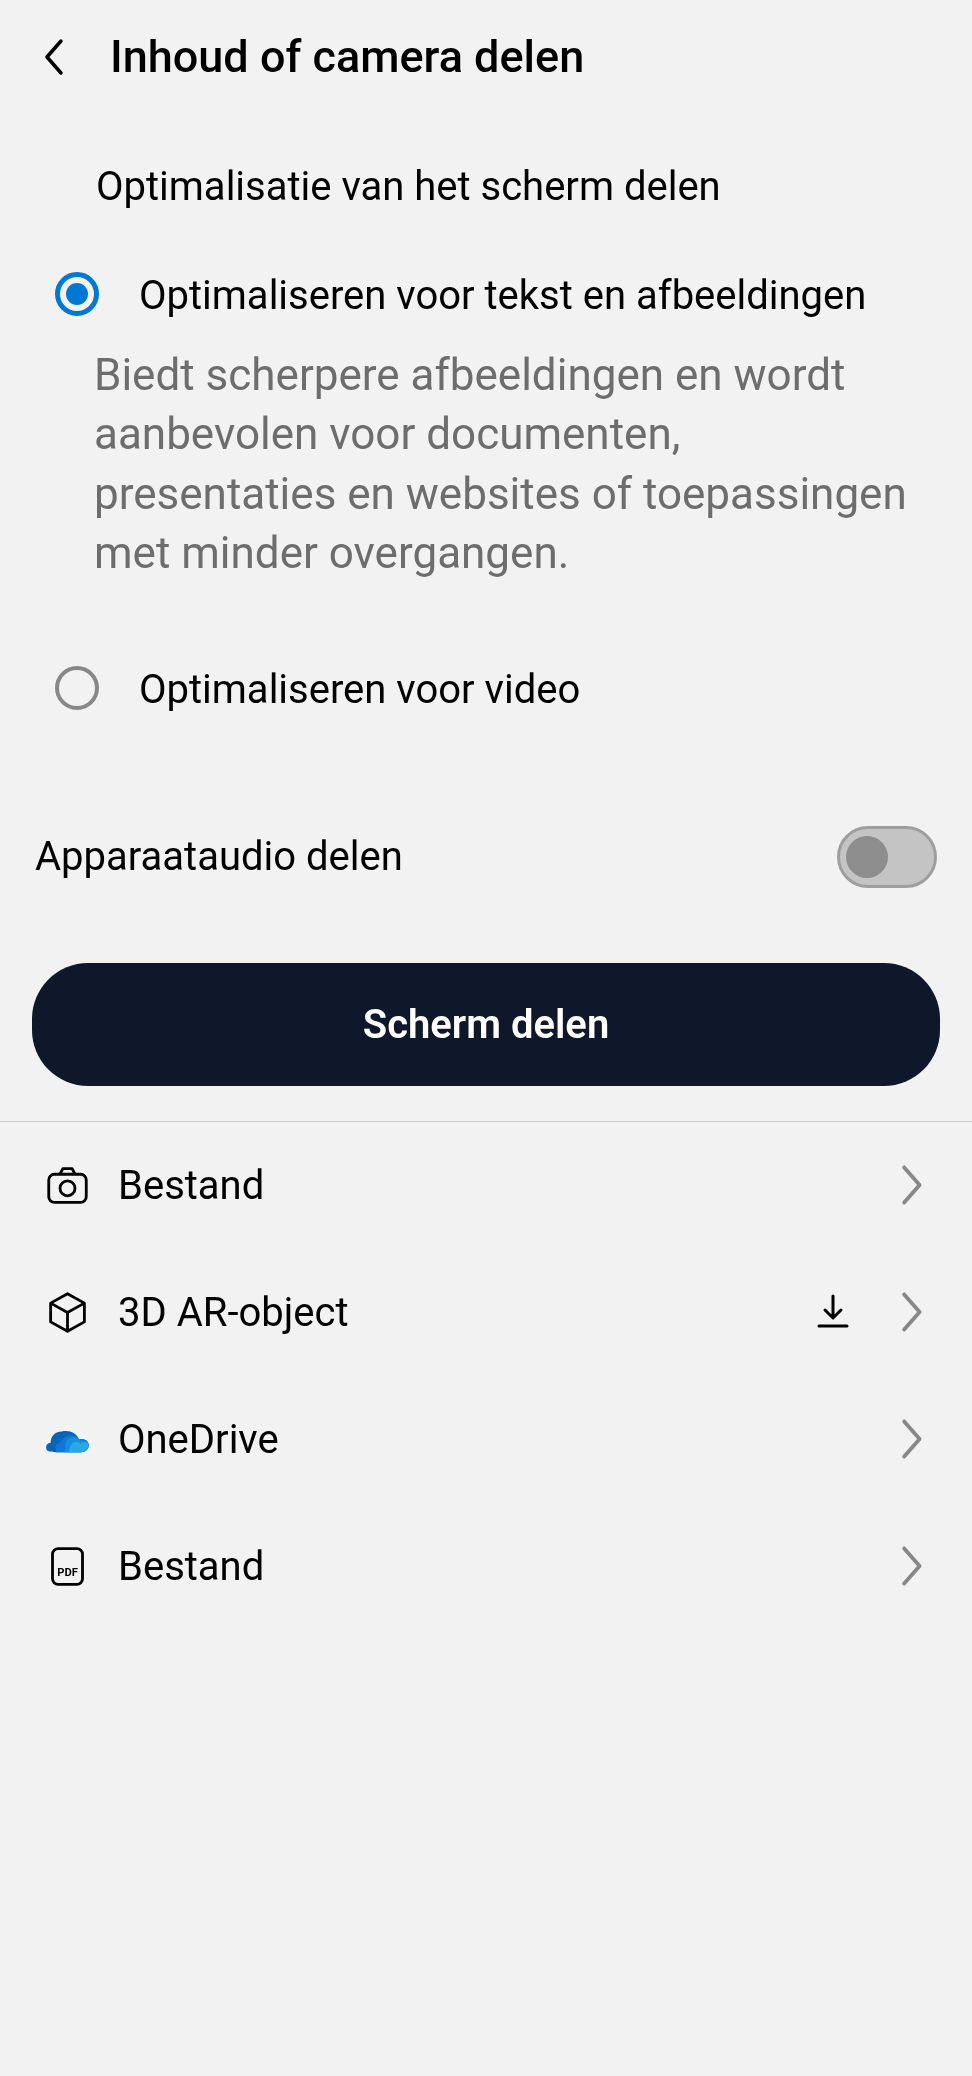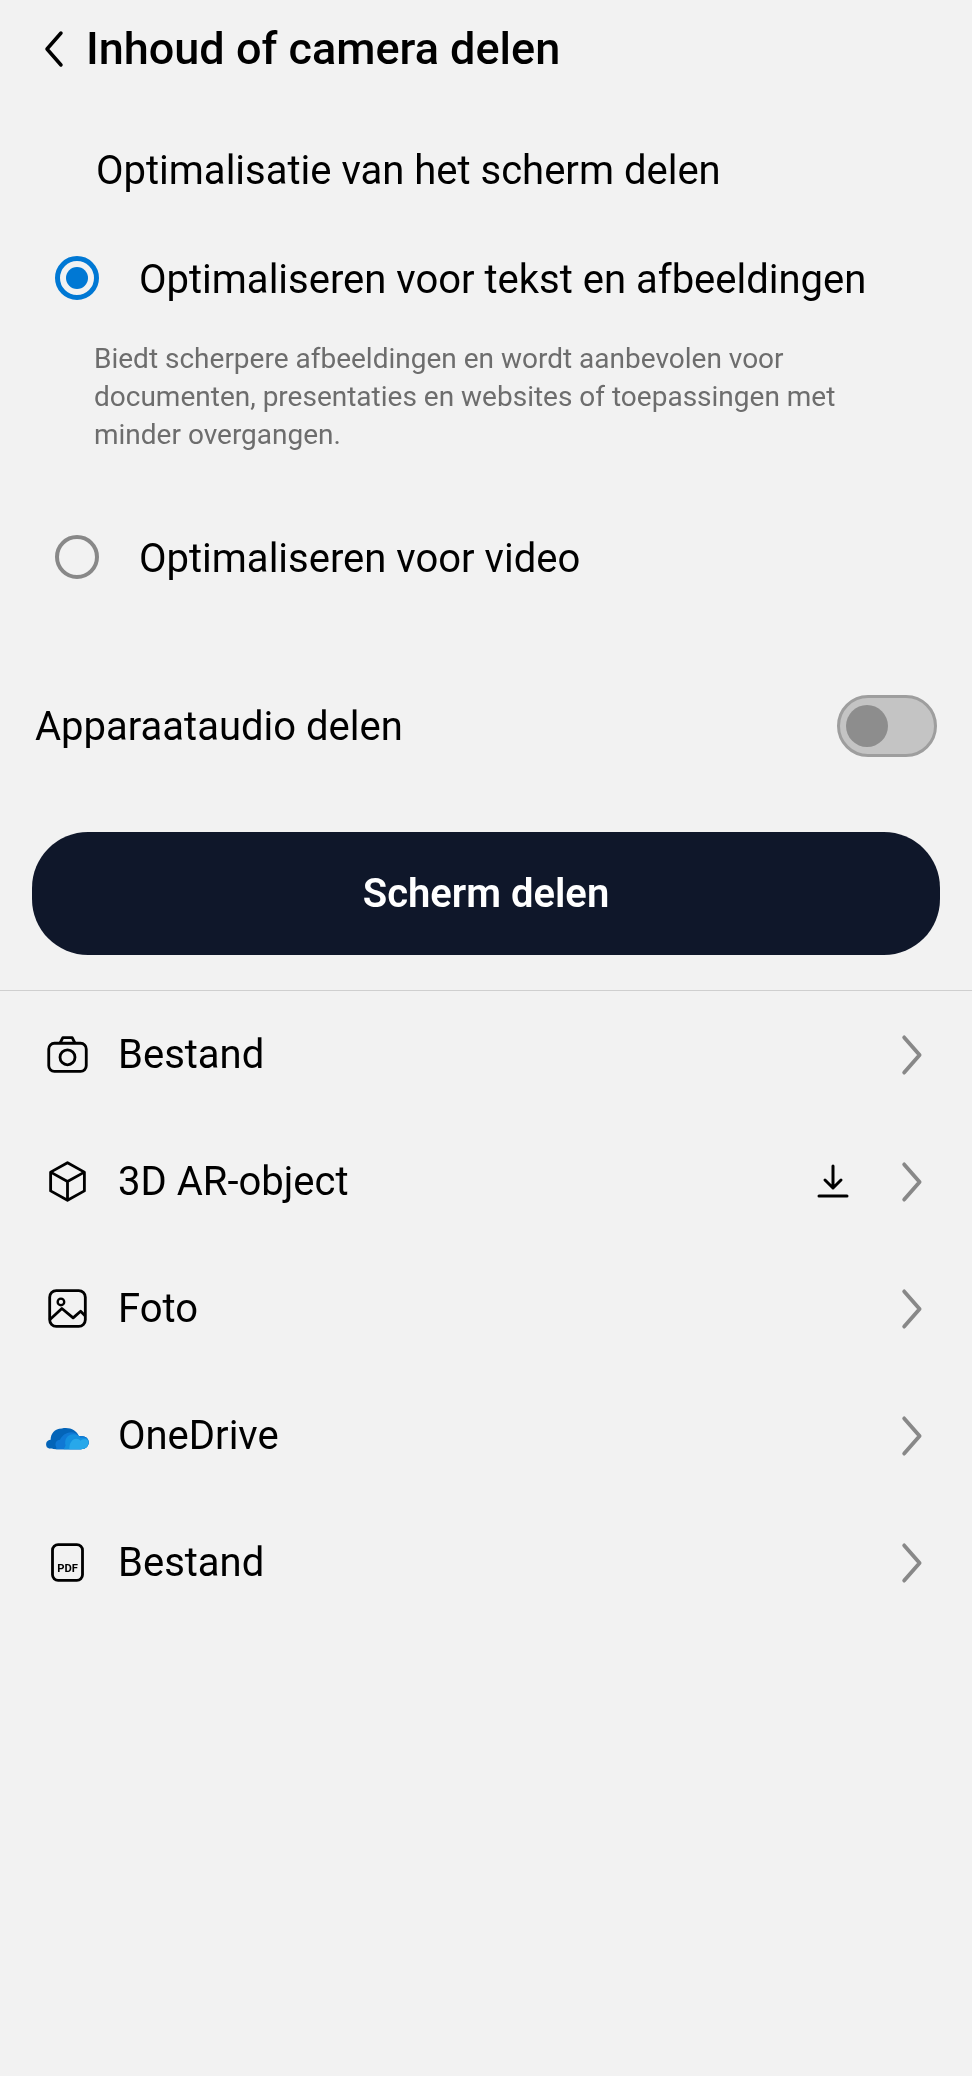--- a/index.html
+++ b/index.html
@@ -6,22 +6,22 @@
     body {
       width: 972px;
       height: 2076px;
       background: #f2f2f2;
       font-family: -apple-system, BlinkMacSystemFont, 'Segoe UI', Roboto, sans-serif;
       color: #000;
     }
     .header {
       display: flex;
       align-items: center;
-      padding: 22px 40px;
-      gap: 16px;
+      padding: 30px 40px;
+      gap: 40px;
     }
     .back-icon {
       width: 30px;
       height: 40px;
       display: flex;
       align-items: center;
     }
     .title {
       font-size: 45px;
       font-weight: 500;
@@ -64,23 +64,23 @@
     }
     .radio-content {
       flex: 1;
       padding-right: 30px;
     }
     .radio-label {
       font-size: 40px;
       line-height: 1.3;
     }
     .radio-desc {
-      font-size: 28px;
+      font-size: 44px;
       color: #6d6d6d;
-      margin-top: 34px;
+      margin-top: 24px;
       line-height: 1.35;
       margin-left: -45px;
     }
     .toggle-row {
       display: flex;
       align-items: center;
       justify-content: space-between;
       padding: 30px 35px 40px;
     }
     .toggle-label {
@@ -217,33 +217,20 @@
     <div class="share-extra">
       <svg viewBox="0 0 40 40" width="40" height="40">
         <path d="M20 4 L20 26 M12 18 L20 26 L28 18 M6 34 L34 34" stroke="#000" stroke-width="3" fill="none" stroke-linecap="round" stroke-linejoin="round"></path>
       </svg>
     </div>
     <svg class="chevron-right" viewBox="0 0 24 40">
       <path d="M4 4 L18 20 L4 36" stroke="#888" stroke-width="3.5" fill="none" stroke-linecap="round" stroke-linejoin="round"></path>
     </svg>
   </div>
 
-  <div class="share-item">
-    <div class="share-icon">
-      <svg viewBox="0 0 48 48" width="45" height="45">
-        <rect x="5" y="5" width="38" height="38" rx="7" stroke="#000" stroke-width="3" fill="none"></rect>
-        <circle cx="17" cy="17" r="3.5" stroke="#000" stroke-width="2.5" fill="none"></circle>
-        <path d="M5 36 L18 24 L30 34 L38 27 L43 32" stroke="#000" stroke-width="3" fill="none" stroke-linejoin="round"></path>
-      </svg>
-    </div>
-    <div class="share-label">Foto</div>
-    <svg class="chevron-right" viewBox="0 0 24 40">
-      <path d="M4 4 L18 20 L4 36" stroke="#888" stroke-width="3.5" fill="none" stroke-linecap="round" stroke-linejoin="round"></path>
-    </svg>
-  </div>
 
   <div class="share-item">
     <div class="share-icon">
       <svg viewBox="0 0 48 32" width="48" height="32">
         <path d="M18 8 C10 8 6 14 6 20 C2 20 0 24 2 28 C4 30 8 30 12 30 L38 30 C44 30 48 26 46 20 C44 16 40 16 36 16 C34 10 26 6 18 8 Z" fill="#0364b8"></path>
         <path d="M12 30 L38 30 C44 30 48 26 46 20 C44 16 40 16 36 16 C35 14 32 12 28 12 C22 12 18 16 16 20 C12 20 10 24 12 28 Z" fill="#0f78d4"></path>
         <path d="M20 30 L38 30 C44 30 48 26 46 20 C44 18 41 17 38 18 C37 16 34 14 30 14 C24 14 20 20 22 26 Z" fill="#1490df"></path>
         <path d="M26 30 L38 30 C44 30 47 26 46 21 C44 19 40 19 38 21 C36 18 30 18 28 22 C26 24 26 28 26 30 Z" fill="#28a8ea"></path>
       </svg>
     </div>

